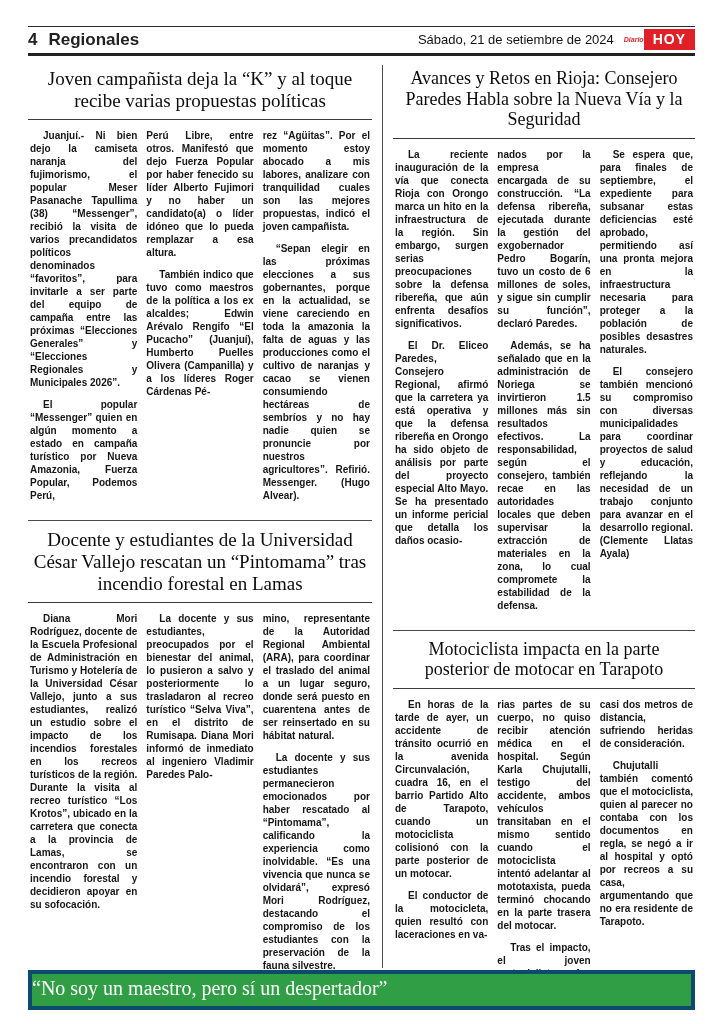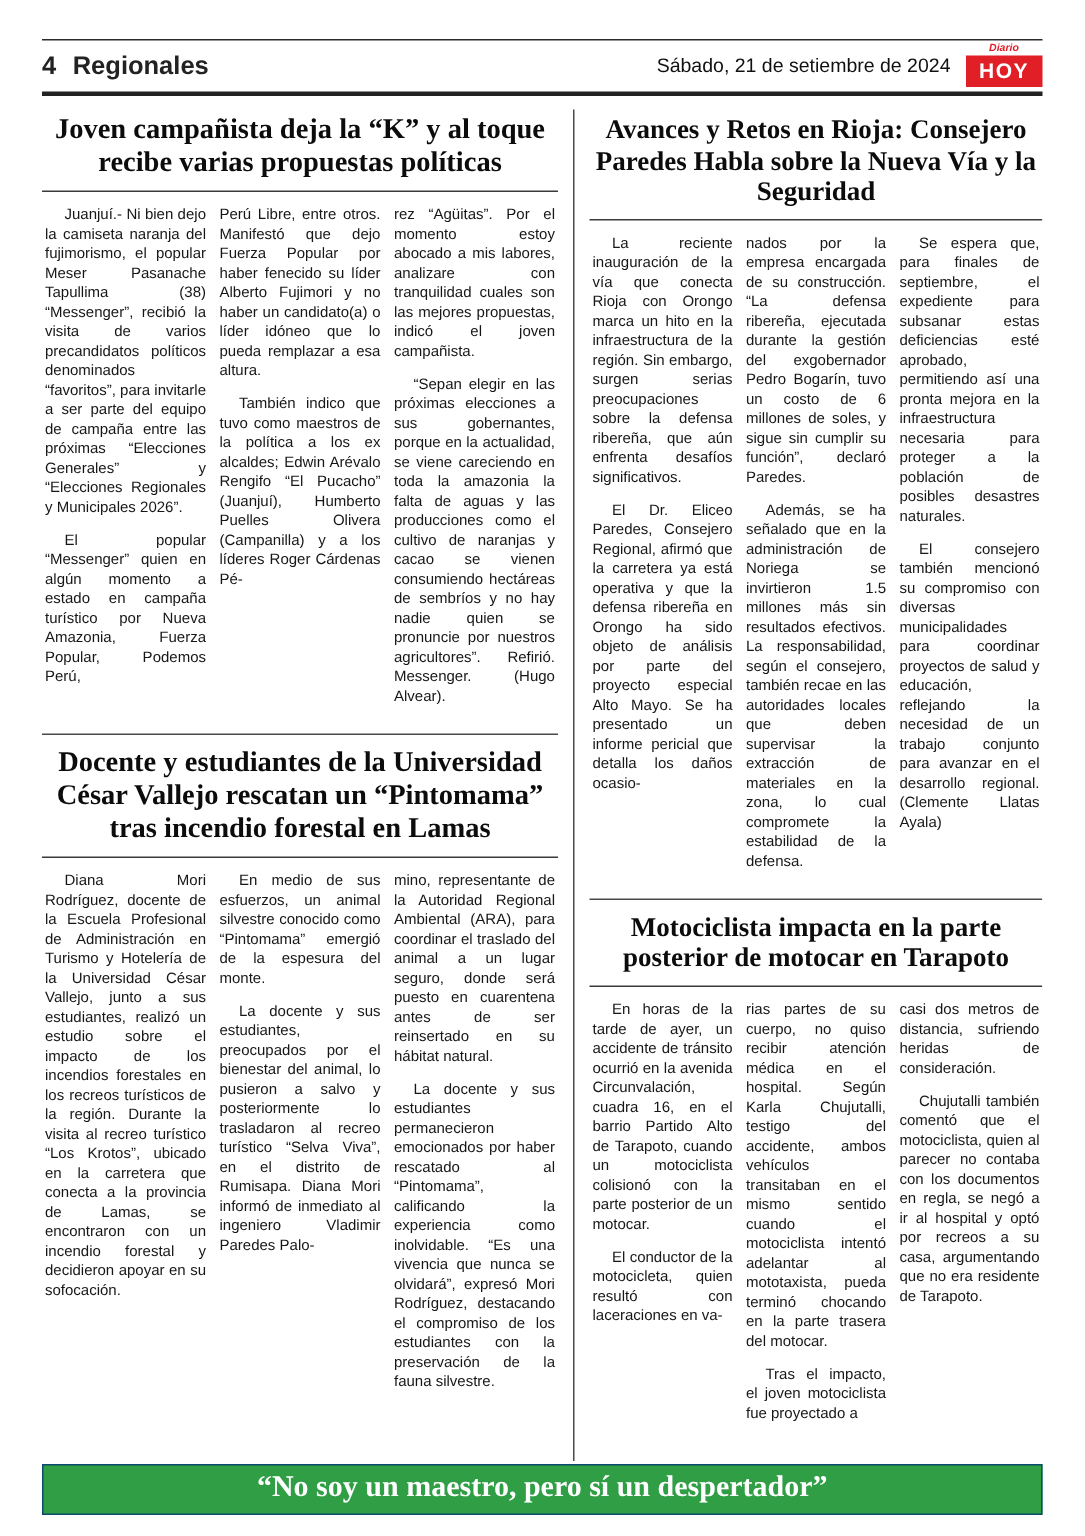--- a/index.html
+++ b/index.html
@@ -19,61 +19,60 @@
   .masthead {
     border-top: 1.5px solid #2a2a2a;
     border-bottom: 3px solid #222222;
     display: flex; align-items: center;
     padding: 2px 0 3px;
   }
   .mast-left { display: flex; align-items: baseline; gap: 11px; }
   .pageno { font-size: 17px; font-weight: 700; color: #222; }
   .section { font-size: 17px; font-weight: 700; color: #222; }
   .mast-date { margin-left: auto; font-size: 13px; color: #111; padding-right: 10px; }
-  .logo { display: flex; flex-direction: column; align-items: center; line-height: 1; }
+  .logo { display: flex; flex-direction: row; align-items: center; line-height: 1; }
   .logo-top { font-size: 7px; font-weight: 700; font-style: italic; color: var(--logo-red, #e01f26); margin-bottom: 1px; }
   .logo-box {
     background: var(--logo-red, #e01f26); color: #fff;
     font-weight: 700; font-size: 14px; letter-spacing: 1px;
     padding: 3px 9px 4px;
   }
 
   
   .content { flex: 1; display: flex; padding-top: 7px; overflow: hidden; }
   .half { display: flex; flex-direction: column; overflow: hidden; }
   .half.left  { width: 352px; padding-right: 8px; }
   .half.right { flex: 1; padding-left: 8px; }
   .vdiv { width: 1px; background: #4a4a4a; margin: 2px 2px 2px 2px; }
   .hdiv { height: 1px; background: #4a4a4a; margin: 5px 0 3px; flex: none; }
 
   article { display: flex; flex-direction: column; }
   .atitle {
     font-family: "Liberation Serif", serif;
-    font-weight: 700;
+    font-weight: 400;
     font-size: 19px; line-height: 1.14;
     text-align: center; color: #0c0c0c;
     margin: 0; padding: 5px 2px 8px;
     border-bottom: 1px solid #3a3a3a;
   }
   .half.right .atitle { font-size: 18px; }
 
-  .abody { display: flex; gap: 9px; padding: 9px 2px 4px; }
+  .abody { display: flex; gap: 9px; padding: 9px 2px 4px; font-weight: bold; }
   .acol { flex: 1; text-align: justify; font-size: 10px; line-height: 13px; color: #161616; }
   .acol p { margin: 0 0 9px; text-indent: 13px; }
   .acol p.cont { text-indent: 0; }
 
   
   .banner {
     margin-top: auto; flex: none;
     background: var(--banner-green, #2f9e44);
-    border: 1px solid #0c4a6e;
+    border: 4px solid #0c4a6e;
     color: #ffffff;
-    text-align: center;
     font-family: "Liberation Serif", serif;
-    font-weight: 700; font-size: 20px;
+    font-weight: 400; font-size: 20px;
     padding: 3px 0 6px;
   }
 </style>
 </head>
 <body>
 
 <div class="page">
 
   <header class="masthead">
     <div class="mast-left">
@@ -111,21 +110,20 @@
 
       <div class="hdiv"></div>
 
       <article>
         <h2 class="atitle">Docente y estudiantes de la Universidad César Vallejo rescatan un “Pintomama” tras incendio forestal en Lamas</h2>
         <div class="abody">
           <div class="acol">
             <p>Diana Mori Rodríguez, docente de la Escuela Profesional de Administración en Turismo y Hotelería de la Universidad César Vallejo, junto a sus estudiantes, realizó un estudio sobre el impacto de los incendios forestales en los recreos turísticos de la región. Durante la visita al recreo turístico “Los Krotos”, ubicado en la carretera que conecta a la provincia de Lamas, se encontraron con un incendio forestal y decidieron apoyar en su sofocación.</p>
           </div>
           <div class="acol">
-            <p>En medio de sus esfuerzos, un animal silvestre conocido como “Pintomama” emergió de la espesura del monte.</p>
             <p>La docente y sus estudiantes, preocupados por el bienestar del animal, lo pusieron a salvo y posteriormente lo trasladaron al recreo turístico “Selva Viva”, en el distrito de Rumisapa. Diana Mori informó de inmediato al ingeniero Vladimir Paredes Palo-</p>
           </div>
           <div class="acol">
             <p class="cont">mino, representante de la Autoridad Regional Ambiental (ARA), para coordinar el traslado del animal a un lugar seguro, donde será puesto en cuarentena antes de ser reinsertado en su hábitat natural.</p>
             <p>La docente y sus estudiantes permanecieron emocionados por haber rescatado al “Pintomama”, calificando la experiencia como inolvidable. “Es una vivencia que nunca se olvidará”, expresó Mori Rodríguez, destacando el compromiso de los estudiantes con la preservación de la fauna silvestre.</p>
           </div>
         </div>
       </article>
 
     </section>

